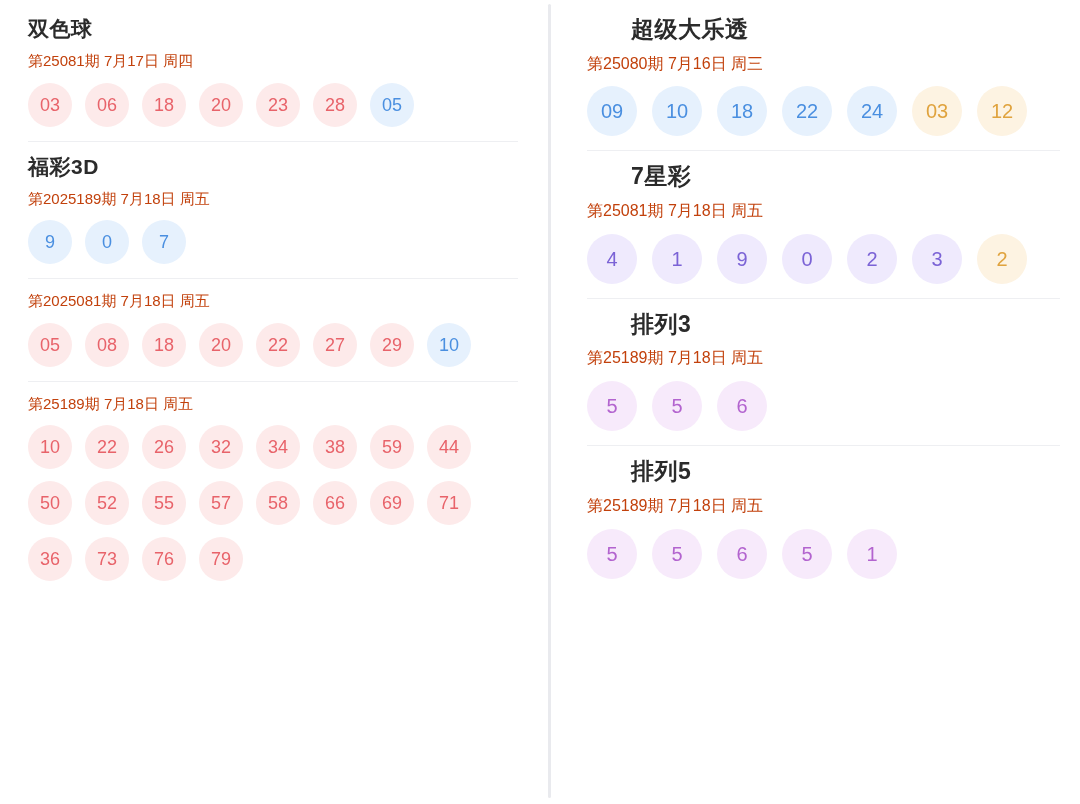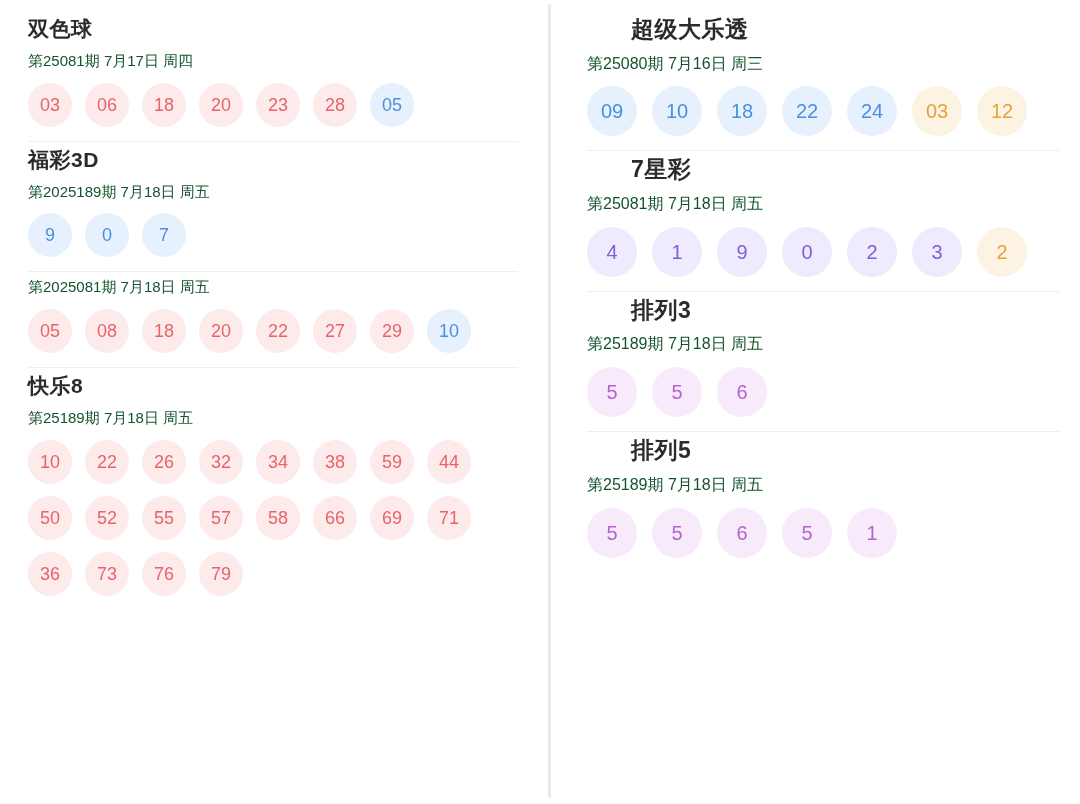--- a/index.html
+++ b/index.html
@@ -37,37 +37,37 @@
   }
   .column-right {
     width: 529px;
     padding: 16px 20px 0 36px;
   }
   .lottery {
     padding-bottom: 14px;
   }
   .lottery + .lottery {
     border-top: 1px solid #eeeff2;
-    padding-top: 5px;
+    padding-top: 12px;
   }
   .lottery-title {
     font-size: 21px;
     font-weight: bold;
     color: #2b2b2b;
     letter-spacing: 0.5px;
     margin: 0 0 10px 0;
     line-height: 1.2;
   }
   .col-right .lottery-title {
     font-size: 23px;
     margin-left: 44px;
   }
   .lottery-issue {
     font-size: 15px;
-    color: #14532d;
+    color: #c2410c;
     margin: 0 0 12px 0;
     line-height: 1.3;
   }
   .col-right .lottery-issue {
     font-size: 16px;
   }
   .balls {
     display: flex;
     flex-wrap: wrap;
     gap: 12px 13px;
@@ -147,21 +147,20 @@
           <div class="ball red">08</div>
           <div class="ball red">18</div>
           <div class="ball red">20</div>
           <div class="ball red">22</div>
           <div class="ball red">27</div>
           <div class="ball red">29</div>
           <div class="ball blue">10</div>
         </div>
       </div>
       <div class="lottery">
-        <div class="lottery-title">快乐8</div>
         <div class="lottery-issue">第25189期 7月18日 周五</div>
         <div class="balls">
           <div class="ball red">10</div>
           <div class="ball red">22</div>
           <div class="ball red">26</div>
           <div class="ball red">32</div>
           <div class="ball red">34</div>
           <div class="ball red">38</div>
           <div class="ball red">59</div>
           <div class="ball red">44</div>

